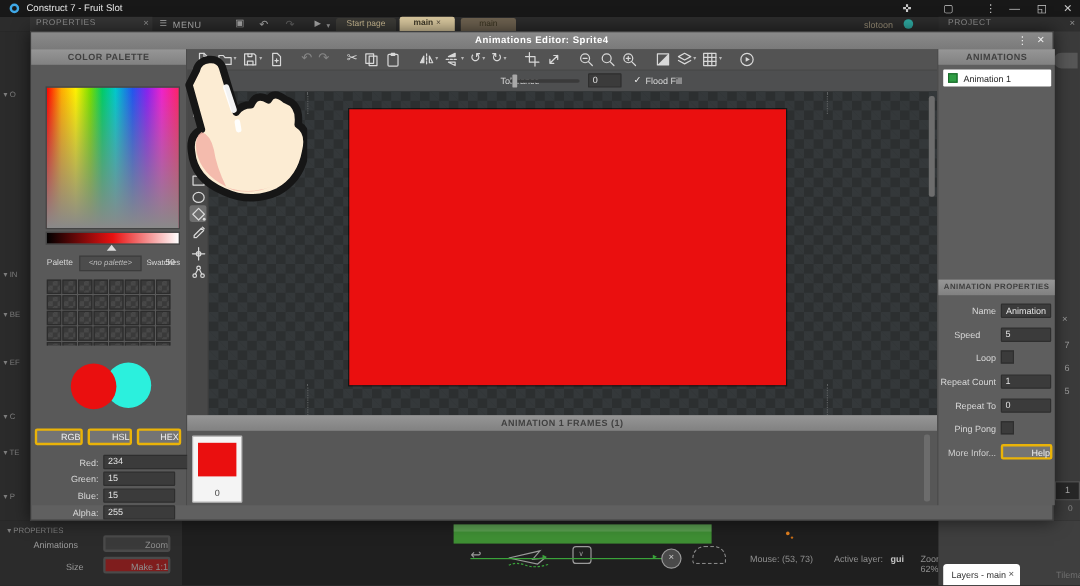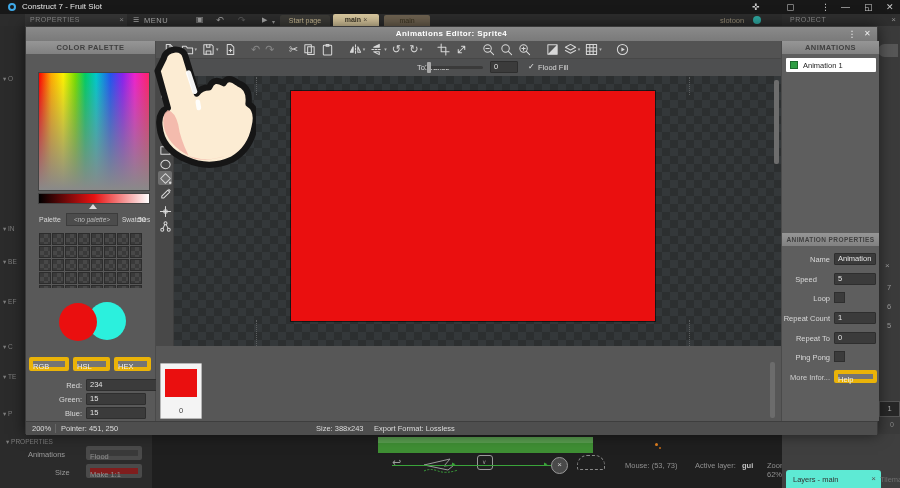--- a/index.html
+++ b/index.html
@@ -1,21 +1,21 @@
 <!DOCTYPE html>
 <html><head>
 <meta charset="utf-8">
 <style>
   body{margin:0;background:#111;font-family:"Liberation Sans","DejaVu Sans",sans-serif;}
   #stage{position:relative;width:900px;height:488px;background:#1f1f1f;overflow:hidden;font-size:8px;color:#ccc;}
   .abs{position:absolute;}
   .hdr{background:linear-gradient(#969696,#818181);color:#404040;font-weight:bold;font-size:7.5px;letter-spacing:.4px;text-align:center;line-height:13px;}
   .fld{background:#3b3b3b;color:#e4e4e4;font-size:7.5px;line-height:12px;padding:0 3px;border:1px solid #2e2e2e;border-radius:1px;box-sizing:border-box;font-family:inherit;}
   input.fld{height:12px;outline:none;}
-  .btn{background:#747474;color:#f0f0f0;text-align:left;border-radius:2px;font-size:7.5px;border:4px solid #eab308;box-sizing:border-box;cursor:default;}
+  .btn{background:#747474;color:#f0f0f0;text-align:right;border-radius:2px;font-size:7.5px;border:2px solid #eab308;box-sizing:border-box;cursor:default;}
   .lbl{color:#d8d8d8;font-size:7.5px;}
   .dim{opacity:.38;}
   .checker{background-color:#2c2f30;background-image:linear-gradient(45deg,#34383a 25%,transparent 25%,transparent 75%,#34383a 75%),linear-gradient(45deg,#34383a 25%,transparent 25%,transparent 75%,#34383a 75%);background-position:0 0,8px 8px;background-size:16px 16px;}
   .tbi{display:inline-flex;align-items:center;height:17px;margin:0 2.5px;color:#d8d8d8;font-size:11px;line-height:17px;}
   .tbi .g{font-size:11px;}
   .tbi .dd{font-size:5px;margin-left:1px;color:#b5b5b5;}
   .tbi.gap{margin-left:12px;}
   .tool{position:absolute;left:2px;width:14px;height:14px;display:flex;align-items:center;justify-content:center;color:#d5d5d5;}
   .tool.sel{background:#6f6f6f;border-radius:2px;}
   .sw{width:12px;height:12px;margin:0.5px;border:1px solid #2c2c2c;box-sizing:border-box;background-color:#3a3a3a;background-image:linear-gradient(45deg,#484848 25%,transparent 25%,transparent 75%,#484848 75%),linear-gradient(45deg,#484848 25%,transparent 25%,transparent 75%,#484848 75%);background-position:0 0,4px 4px;background-size:8px 8px;}
@@ -92,21 +92,21 @@
     <div class="abs" style="left:1px;top:375px;width:19px;height:14px;background:#272727;border:1px solid #555;color:#aaa;text-align:center;line-height:14px;font-size:7.5px;">
       <span>1</span>
     </div>
     <span class="abs" style="left:12px;top:395px;color:#888;font-size:7px;">0</span>
   </div>
 
   <div class="abs" style="left:0;top:434px;width:152px;height:54px;background:#2b2b2b;">
     <span class="abs" style="left:6px;top:4px;color:#7d7d7d;font-size:6.5px;">▾ <span>PROPERTIES</span></span>
     <span class="abs lbl" style="left:28px;top:16px;color:#9a9a9a;">Animations</span>
     <div class="abs btn" style="left:86px;top:12px;width:56px;height:14px;background:#3a3a3a;border-color:#4a4a4a;color:#8f8f8f;line-height:13px;">
-      <span>Flood</span>
+      <span>Zoom</span>
     </div>
     <span class="abs lbl" style="left:55px;top:34px;color:#9a9a9a;">Size</span>
     <div class="abs btn" style="left:86px;top:30px;width:56px;height:14px;background:#7f1d1d;border-color:#4a4a4a;color:#8f8f8f;line-height:13px;">
       <span>Make 1:1</span>
     </div>
   </div>
 
   <div class="abs" style="left:152px;top:434px;width:630px;height:54px;background:#1f1f1f;overflow:hidden;">
     <div id="grass" class="abs" style="left:226px;top:3px;width:215px;height:16px;background:#3f8f34;">
       <div style="position:absolute;left:0;top:0;width:100%;height:6px;background:rgba(255,255,255,.14);"></div>
@@ -126,21 +126,21 @@
     <div class="abs" style="left:425px;top:21px;width:26px;height:13px;border:1px dashed #888;border-radius:10px 10px 2px 2px;"></div>
     <span class="abs" style="left:503px;top:9px;width:3px;height:3px;background:#e2801f;border-radius:50%;"></span>
     <span class="abs" style="left:507px;top:13px;width:2px;height:2px;background:#c96d15;border-radius:50%;"></span>
     <span class="abs" style="left:473px;top:27px;color:#8f8f8f;font-size:7.5px;">Mouse: (53, 73)</span>
     <span class="abs" style="left:543px;top:27px;color:#8f8f8f;font-size:7.5px;">Active layer:</span>
     <span class="abs" style="left:590px;top:27px;color:#c2c2c2;font-size:7.5px;font-weight:bold;">gui</span>
     <span class="abs" style="left:615px;top:27px;color:#8f8f8f;font-size:7.5px;">Zoom: 62%</span>
   </div>
 
   <div class="abs" style="left:782px;top:434px;width:118px;height:54px;background:#3f3f3f;">
-    <div class="abs" style="left:4px;top:36px;width:95px;height:18px;background:#5eead4;border-radius:3px 3px 0 0;">
+    <div class="abs" style="left:4px;top:36px;width:64px;height:18px;background:#ffffff;border-radius:3px 3px 0 0;">
       <span style="position:absolute;left:7px;top:5px;color:#333;font-size:7.5px;">Layers - main</span>
       <span style="position:absolute;right:5px;top:4px;color:#555;font-size:8px;">×</span>
     </div>
     <span class="abs" style="left:98px;top:41px;color:#6f6f6f;font-size:7.5px;">Tilemap</span>
   </div>
 
   <div class="abs" style="left:25px;top:26px;width:853px;height:408px;background:#606060;border:1px solid #3a3a3a;box-sizing:border-box;box-shadow:0 0 14px rgba(0,0,0,.6);">
 
     <div class="abs hdr" style="left:0;top:0;width:851px;height:14px;background:linear-gradient(#8a8a8a,#7a7a7a);">
       <span style="color:#fff;font-size:8px;line-height:14px;font-weight:bold;">Animations Editor: Sprite4</span>
@@ -417,20 +417,23 @@
     <div class="abs checker" style="left:148px;top:49px;width:607px;height:270px;overflow:hidden;">
       <div class="abs" style="left:82px;top:1px;height:18px;border-left:1px dotted #5c5f60;"></div>
       <div class="abs" style="left:82px;top:244px;height:26px;border-left:1px dotted #5c5f60;"></div>
       <div class="abs" style="left:515px;top:1px;height:18px;border-left:1px dotted #5c5f60;"></div>
       <div class="abs" style="left:515px;top:244px;height:26px;border-left:1px dotted #5c5f60;"></div>
       <div id="image-rect" class="abs" style="left: 117px; top: 15px; width: 364px; height: 230px; outline: rgba(0, 0, 0, 0.55) solid 1px; background-color: rgb(234, 15, 15);"></div>
       <div class="abs" style="left:600px;top:4px;width:5px;height:84px;background:#6d6d6d;border-radius:2px;"></div>
     </div>
 
     <div class="abs" style="left:130px;top:319px;width:625px;height:75px;background:#575757;">
+      <div class="hdr" style="height:13px;">
+        <span>ANIMATION 1 FRAMES (1)</span>
+      </div>
       <div class="abs" style="left:4px;top:17px;width:42px;height:56px;background:#f4f4f4;border:1px solid #b5b5b5;box-sizing:border-box;border-radius:1px;">
         <div id="frame-swatch" style="position: absolute; left: 4px; top: 5px; width: 32px; height: 28px; background-color: rgb(234, 15, 15);"></div>
         <span style="position:absolute;left:0;bottom:3px;width:100%;text-align:center;color:#444;font-size:7.5px;">0</span>
       </div>
       <div class="abs" style="left:614px;top:16px;width:5px;height:56px;background:#6c6c6c;border-radius:2px;"></div>
     </div>
 
     <div class="abs" style="left:755px;top:14px;width:98px;height:192px;background:#5e5e5e;border-left:1px solid #4a4a4a;box-sizing:border-box;">
       <div class="hdr" style="height:13px;">
         <span>ANIMATIONS</span>
@@ -456,27 +459,20 @@
       <span class="abs lbl" style="left:0;top:101px;width:48px;text-align:right;">Repeat To</span>
       <input class="abs fld" readonly="" style="left: 52px; top: 99px; width: 42px;" value="0">
       <span class="abs lbl" style="left:0;top:120px;width:48px;text-align:right;">Ping Pong</span>
       <span class="abs" style="left:52px;top:118px;width:9px;height:9px;background:#3b3b3b;border:1px solid #2e2e2e;"></span>
       <span class="abs lbl" style="left:0;top:140px;width:48px;text-align:right;color:#cfcfcf;">More Infor...</span>
       <div class="abs btn" style="left:52px;top:137px;width:43px;height:13px;line-height:11px;">
         <span>Help</span>
       </div>
     </div>
 
-    <div class="abs" style="left:0;top:394px;width:851px;height:14px;background:#4e4e4e;border-top:1px solid #3e3e3e;box-sizing:border-box;">
-      <span class="abs" style="left:6px;top:2px;color:#dcdcdc;font-size:7.5px;">200%</span>
-      <span class="abs" style="left:29px;top:2px;width:1px;height:9px;background:#666;"></span>
-      <span class="abs" style="left:35px;top:2px;color:#dcdcdc;font-size:7.5px;">Pointer: 451, 250</span>
-      <span class="abs" style="left:290px;top:2px;color:#dcdcdc;font-size:7.5px;">Size: 388x243</span>
-      <span class="abs" style="left:348px;top:2px;color:#dcdcdc;font-size:7.5px;">Export Format: Lossless</span>
-    </div>
   </div>
 
   <svg class="abs" style="left:150px;top:46px;" width="106" height="124" viewBox="0 0 100 120">
     <path d="M12,12 C14,2 30,0 33,10 L44,46 Q48,40 56,40 Q60,30 70,36 Q74,28 84,36 Q96,40 94,56 Q104,62 100,78 Q96,100 78,110 Q56,120 34,110 Q10,100 8,78 Q6,64 16,60 L6,24 Z" fill="#fcecd3" stroke="#161616" stroke-width="6" stroke-linejoin="round"></path>
     <path d="M16,62 Q10,66 12,78 Q16,96 36,106 Q28,90 26,76 Q23,64 16,62 Z" fill="#f2b3a6" opacity=".85"></path>
     <path d="M30,104 Q52,114 72,106 Q58,112 42,109 Z" fill="#f2b3a6" opacity=".85"></path>
     <path d="M36,26 L42,44" stroke="#fff" stroke-width="5" stroke-linecap="round" opacity=".95"></path>
     <path d="M45,54 L46,60" stroke="#fff" stroke-width="4.5" stroke-linecap="round" opacity=".95"></path>
   </svg>
 

